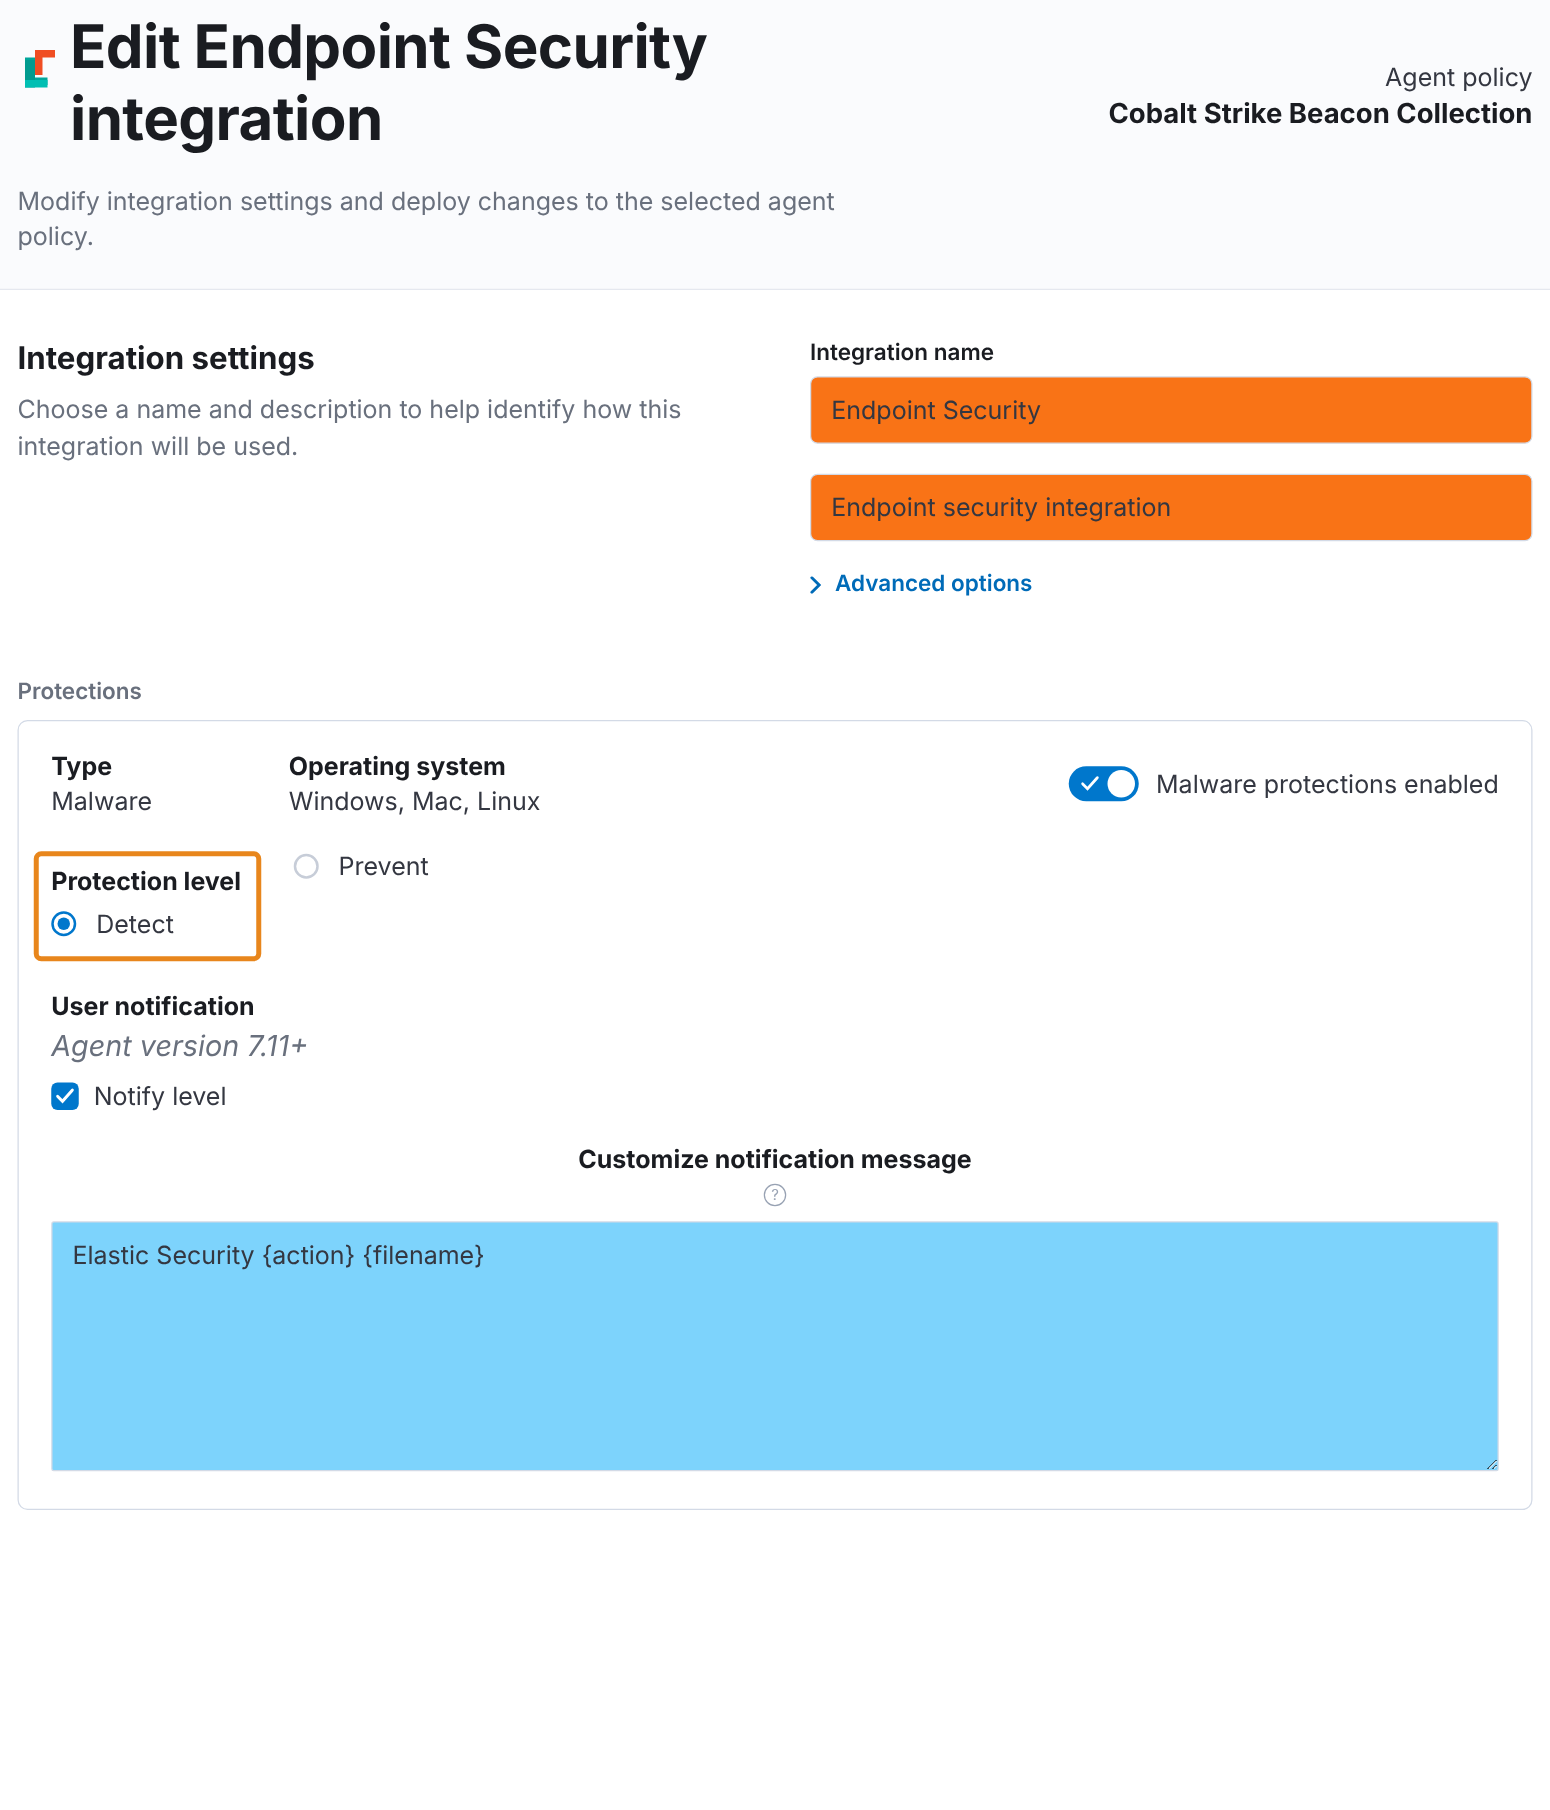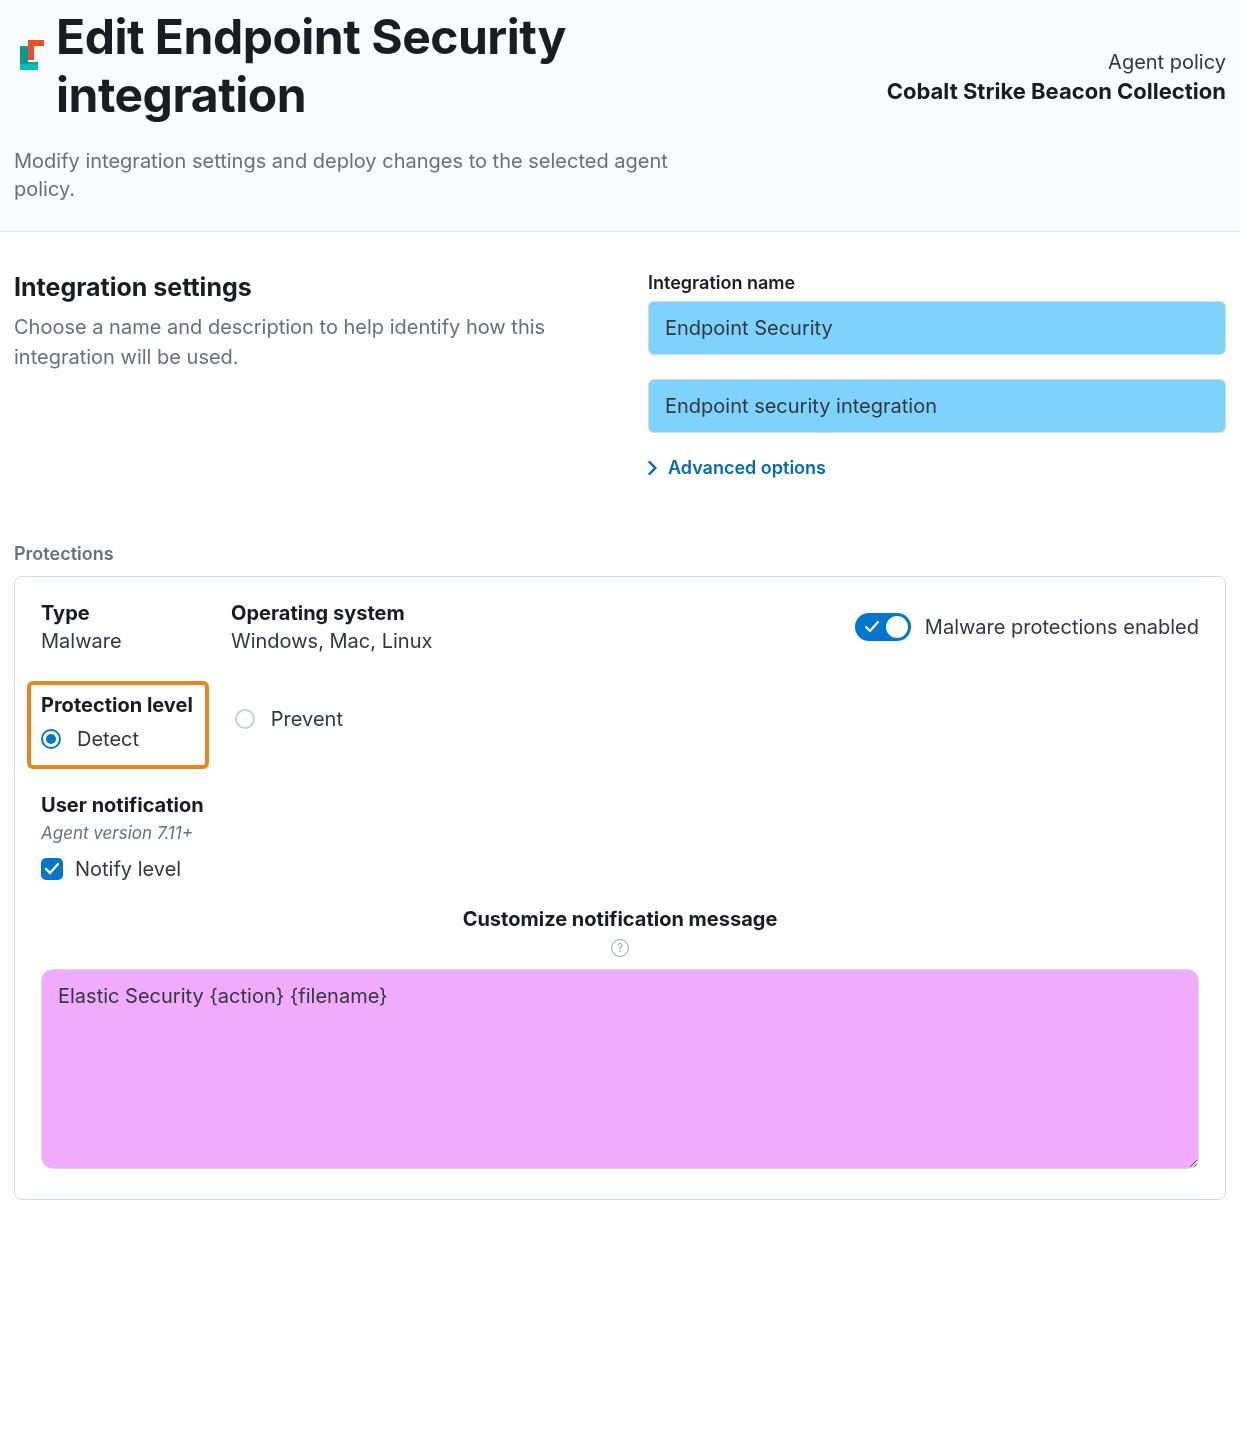--- a/index.html
+++ b/index.html
@@ -111,21 +111,21 @@
   .form-hint {
     font-size: 17px;
     color: var(--text-muted);
   }
   .text-input {
     width: 100%;
     font-size: 20px;
     padding: 14px 16px;
     border: 1px solid var(--border);
     border-radius: 6px;
-    background: #7dd3fc;
+    background: #f97316;
     color: var(--text-body);
     font-family: inherit;
   }
 
   .adv-link {
     color: var(--link-blue);
     font-size: 18px;
     font-weight: 600;
     display: inline-flex;
     align-items: center;
@@ -195,21 +195,21 @@
   .panel-body { padding: 4px 26px 26px 26px; }
 
   .highlight-box {
     border: 4px solid var(--highlight);
     border-radius: 6px;
     padding: 8px 12px 12px 10px;
     margin-left: -14px;
     display: inline-block;
     vertical-align: top;
   }
-  .plevel-row { display: flex; align-items: center; gap: 26px; margin-bottom: 24px; }
+  .plevel-row { display: flex; align-items: flex-start; gap: 26px; margin-bottom: 24px; }
 
   .sub-title {
     font-size: 20px;
     font-weight: 700;
     color: var(--text-dark);
     margin: 0 0 10px 0;
   }
   .radio {
     display: inline-flex;
     align-items: center;
@@ -230,21 +230,21 @@
     position: absolute;
     left: 3px; top: 3px;
     width: 10px; height: 10px;
     background: var(--accent-blue);
     border-radius: 50%;
   }
   .radio-label { font-size: 20px; color: var(--text-body); }
   .radio-outside { padding-bottom: 12px; }
 
   .agent-version {
-    font-size: 17px;
+    font-size: 23px;
     font-style: italic;
     color: var(--text-muted);
     margin-top: -4px;
     margin-bottom: 14px;
   }
   .checkbox-row {
     display: inline-flex;
     align-items: center;
     gap: 12px;
     cursor: pointer;
@@ -271,22 +271,22 @@
     justify-content: center;
     font-size: 12px;
     color: #98a2b3;
   }
   textarea.msg-area {
     width: 100%;
     min-height: 200px;
     font-size: 20px;
     padding: 14px 16px;
     border: 1px solid var(--border);
-    border-radius: 12px;
-    background: #f0abfc;
+    border-radius: 2px;
+    background: #7dd3fc;
     color: var(--text-body);
     font-family: inherit;
     resize: vertical;
   }
 </style>
 </head>
 <body>
 
 <div class="header">
   <div class="header-top">

